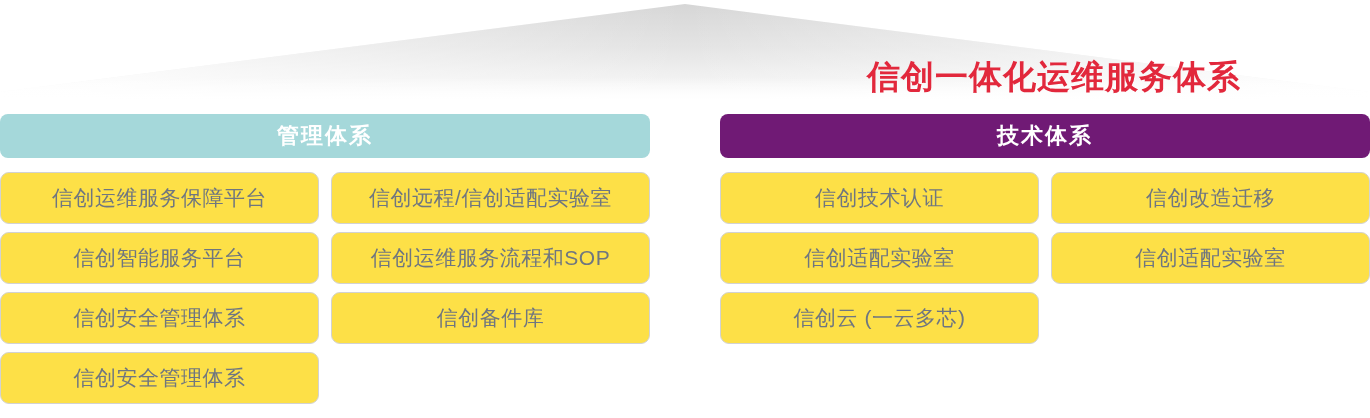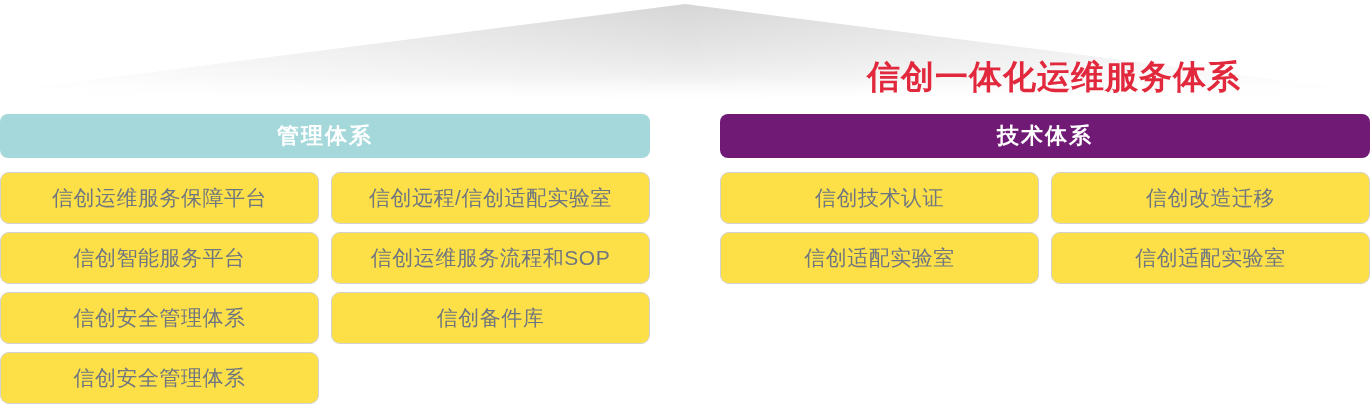--- a/index.html
+++ b/index.html
@@ -155,17 +155,18 @@
       </div>
     </div>
 
     <div class="panel">
       <div class="panel-header orange">技术体系</div>
       <div class="panel-grid">
         <div class="item-card">信创技术认证</div>
         <div class="item-card">信创改造迁移</div>
         <div class="item-card">信创适配实验室</div>
         <div class="item-card">信创适配实验室</div>
+        <div class="item-card">信创云 (一云多芯)</div>
       </div>
     </div>
 
   </div>
 </div>
 
 </body></html>

